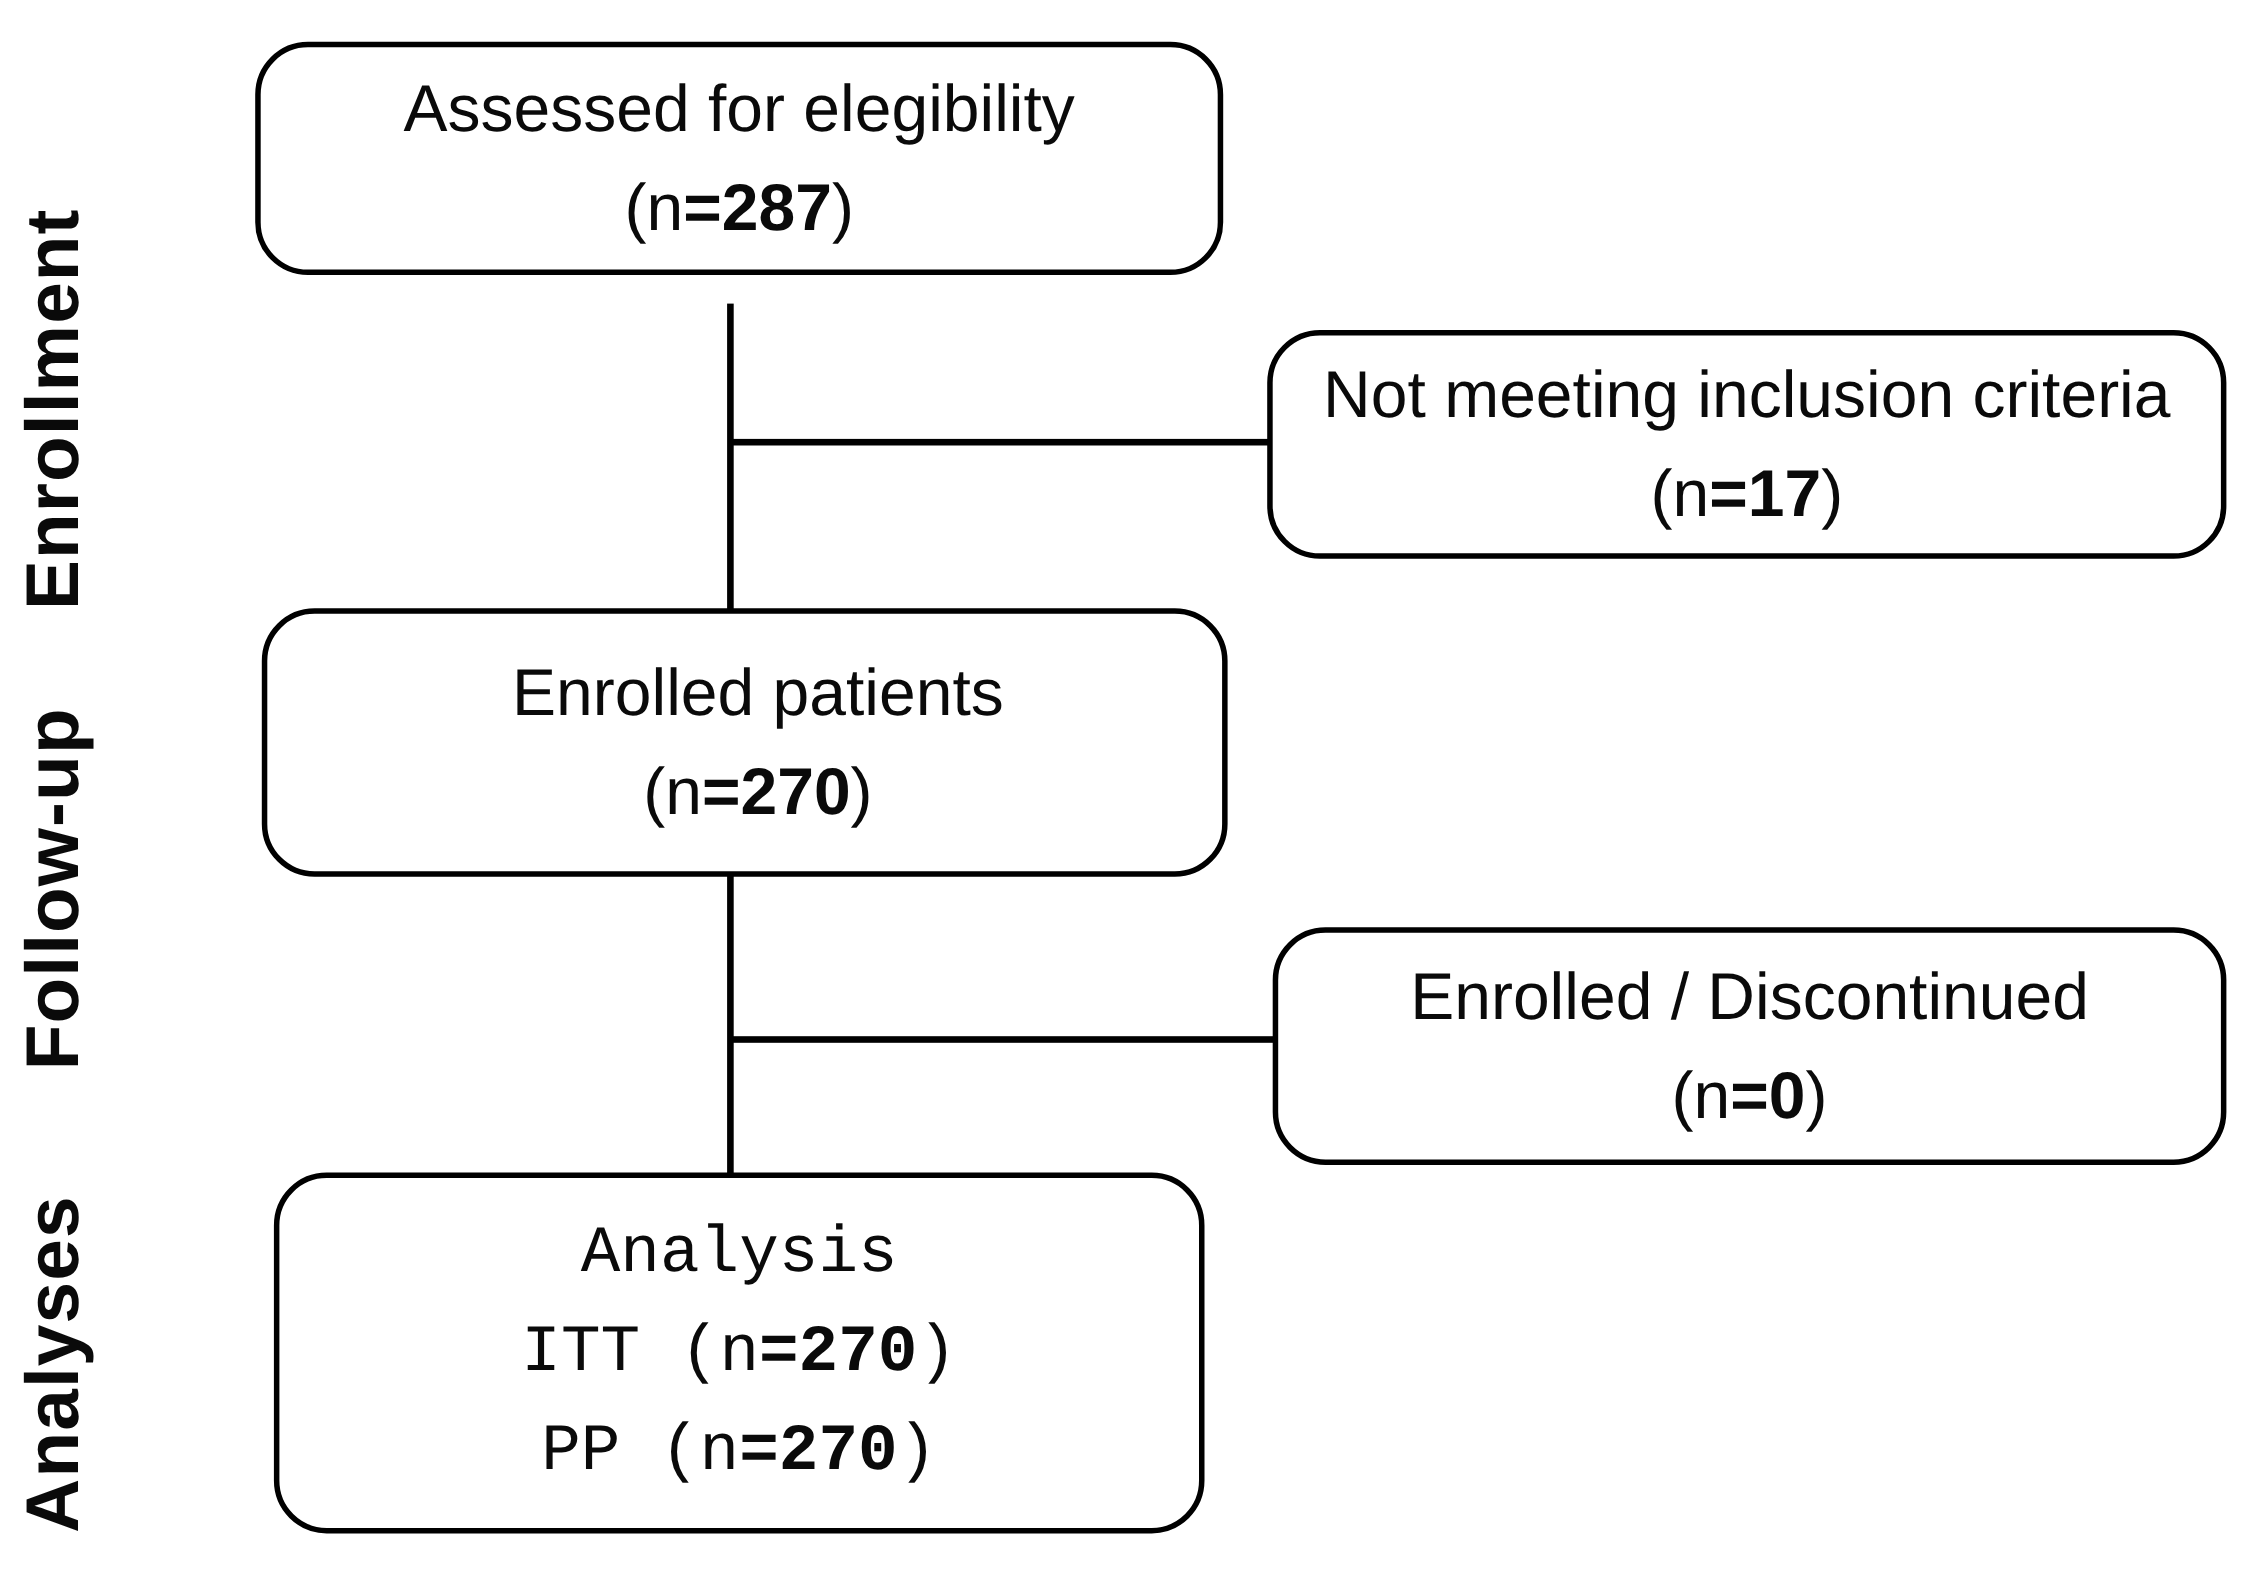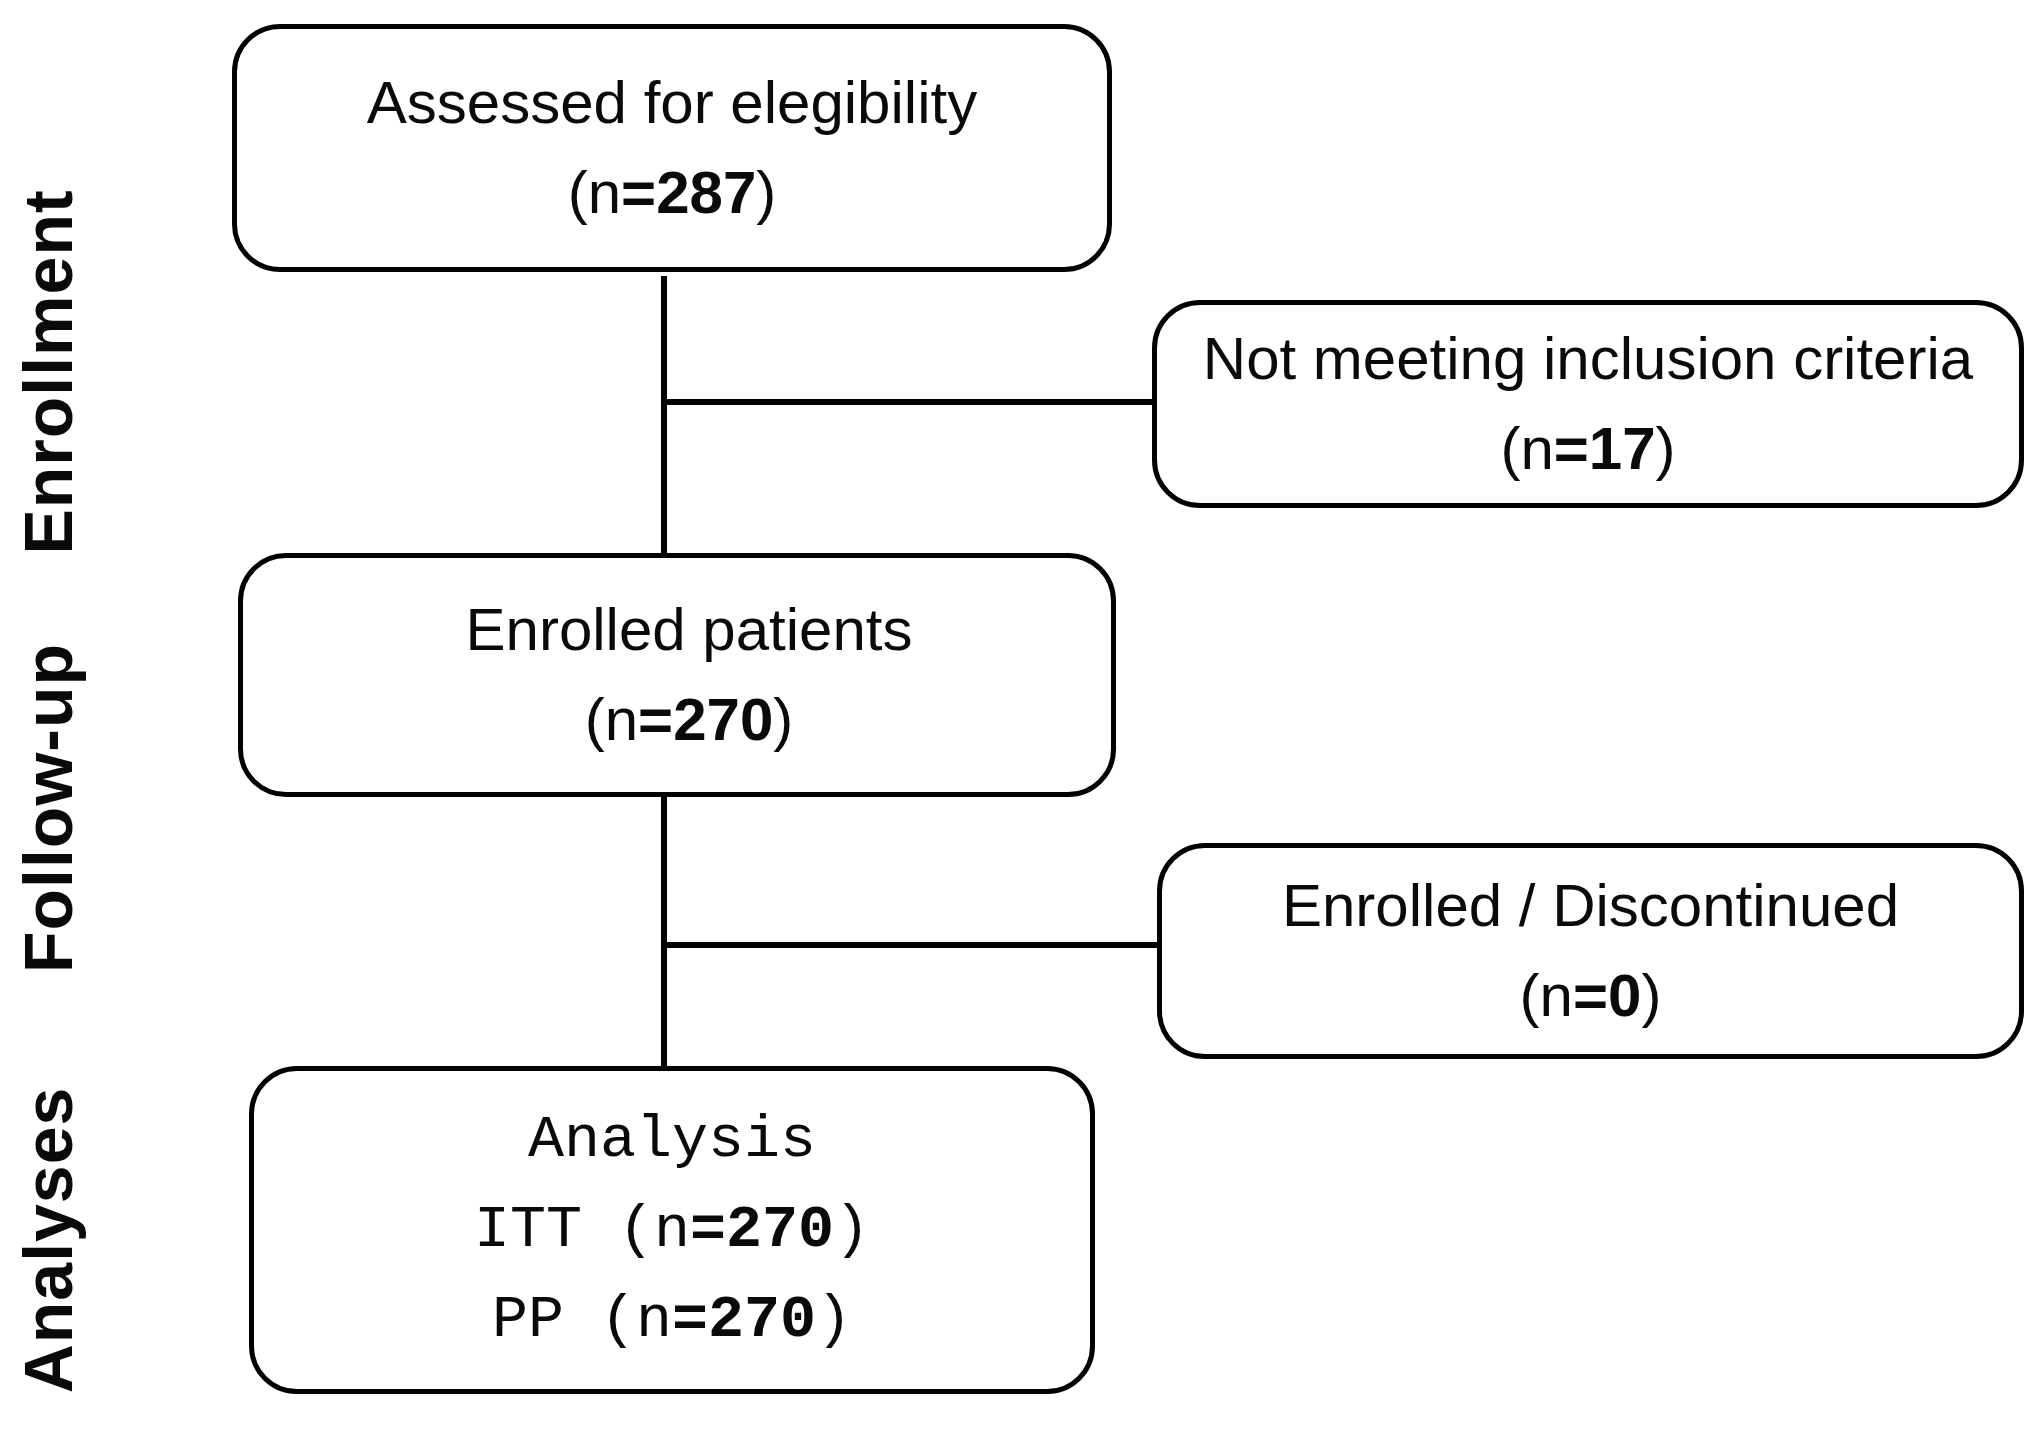--- a/index.html
+++ b/index.html
@@ -56,21 +56,21 @@
 
   <div class="stage-label" style="left:48px; top:372px;">Enrollment</div>
   <div class="stage-label" style="left:48px; top:808px;">Follow-up</div>
   <div class="stage-label" style="left:48px; top:1240px;">Analyses</div>
 
   <div class="connector" style="left:661px; top:276px; width:6px; height:279px;"></div>
   <div class="connector" style="left:661px; top:795px; width:6px; height:273px;"></div>
   <div class="connector" style="left:663px; top:399px; width:492px; height:6px;"></div>
   <div class="connector" style="left:663px; top:942px; width:497px; height:6px;"></div>
 
-  <div class="flow-box" style="left:232px; top:24px; width:880px; height:248px;">
+  <div class="flow-box" style="left:232px; top:38px; width:880px; height:212px;">
     <div class="box-line">Assessed for elegibility</div>
     <div class="box-line"><span>(n</span><span class="bold">=287</span><span>)</span></div>
   </div>
 
   <div class="flow-box" style="left:1152px; top:300px; width:872px; height:208px;">
     <div class="box-line">Not meeting inclusion criteria</div>
     <div class="box-line"><span>(n</span><span class="bold">=17</span><span>)</span></div>
   </div>
 
   <div class="flow-box" style="left:238px; top:553px; width:878px; height:244px;padding-left:24px;">

